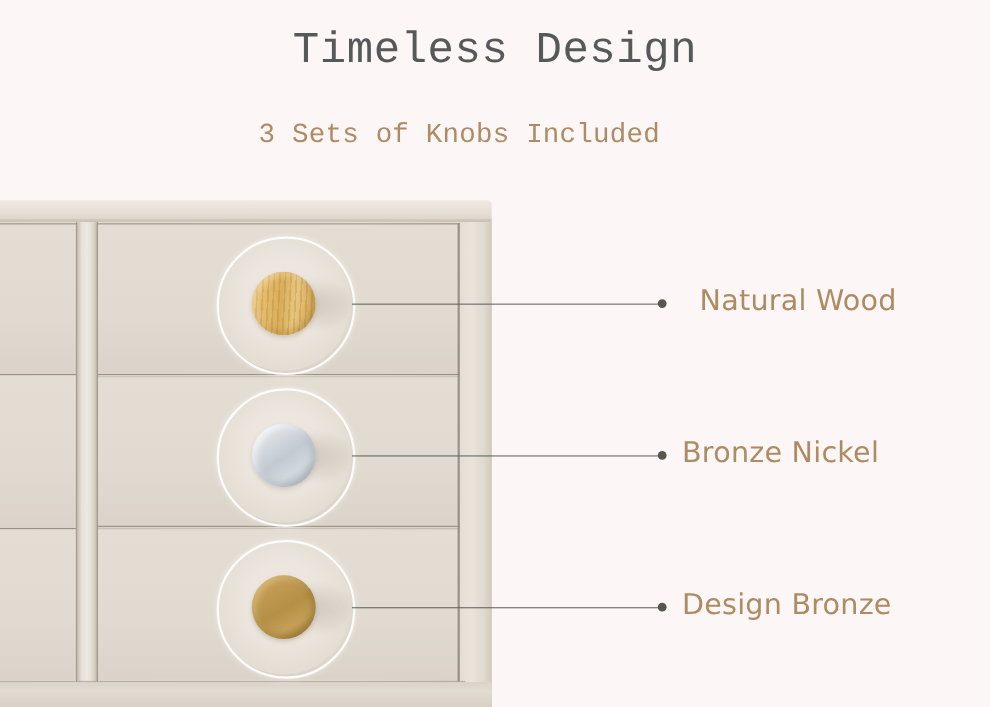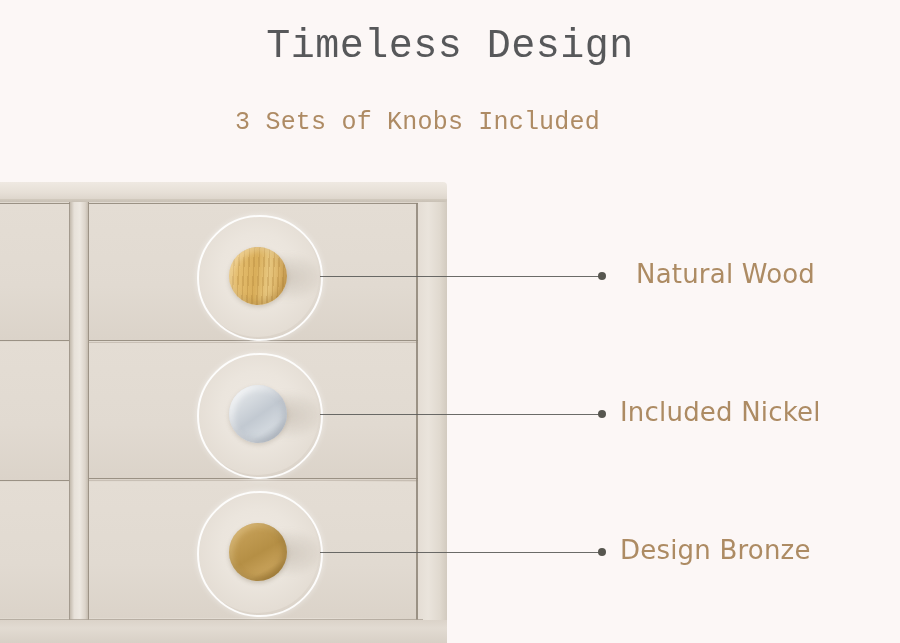--- a/index.html
+++ b/index.html
@@ -182,21 +182,21 @@
 
   <div>
     <div class="leader" style="left:320px;top:276px;width:280px;"></div>
     <div class="leader-dot" style="left:598px;top:272px;"></div>
     <div class="callout-label" style="left:620px;top:259px;margin-left:16px;">Natural Wood</div>
   </div>
 
   <div>
     <div class="leader" style="left:320px;top:414px;width:280px;"></div>
     <div class="leader-dot" style="left:598px;top:410px;"></div>
-    <div class="callout-label" style="left:620px;top:397px;">Included Nickel</div>
+    <div class="callout-label" style="left:620px;top:397px;">Bronze Nickel</div>
   </div>
 
   <div>
     <div class="leader" style="left:320px;top:552px;width:280px;"></div>
     <div class="leader-dot" style="left:598px;top:548px;"></div>
     <div class="callout-label" style="left:620px;top:535px;">Design Bronze</div>
   </div>
 
 </div>
 

